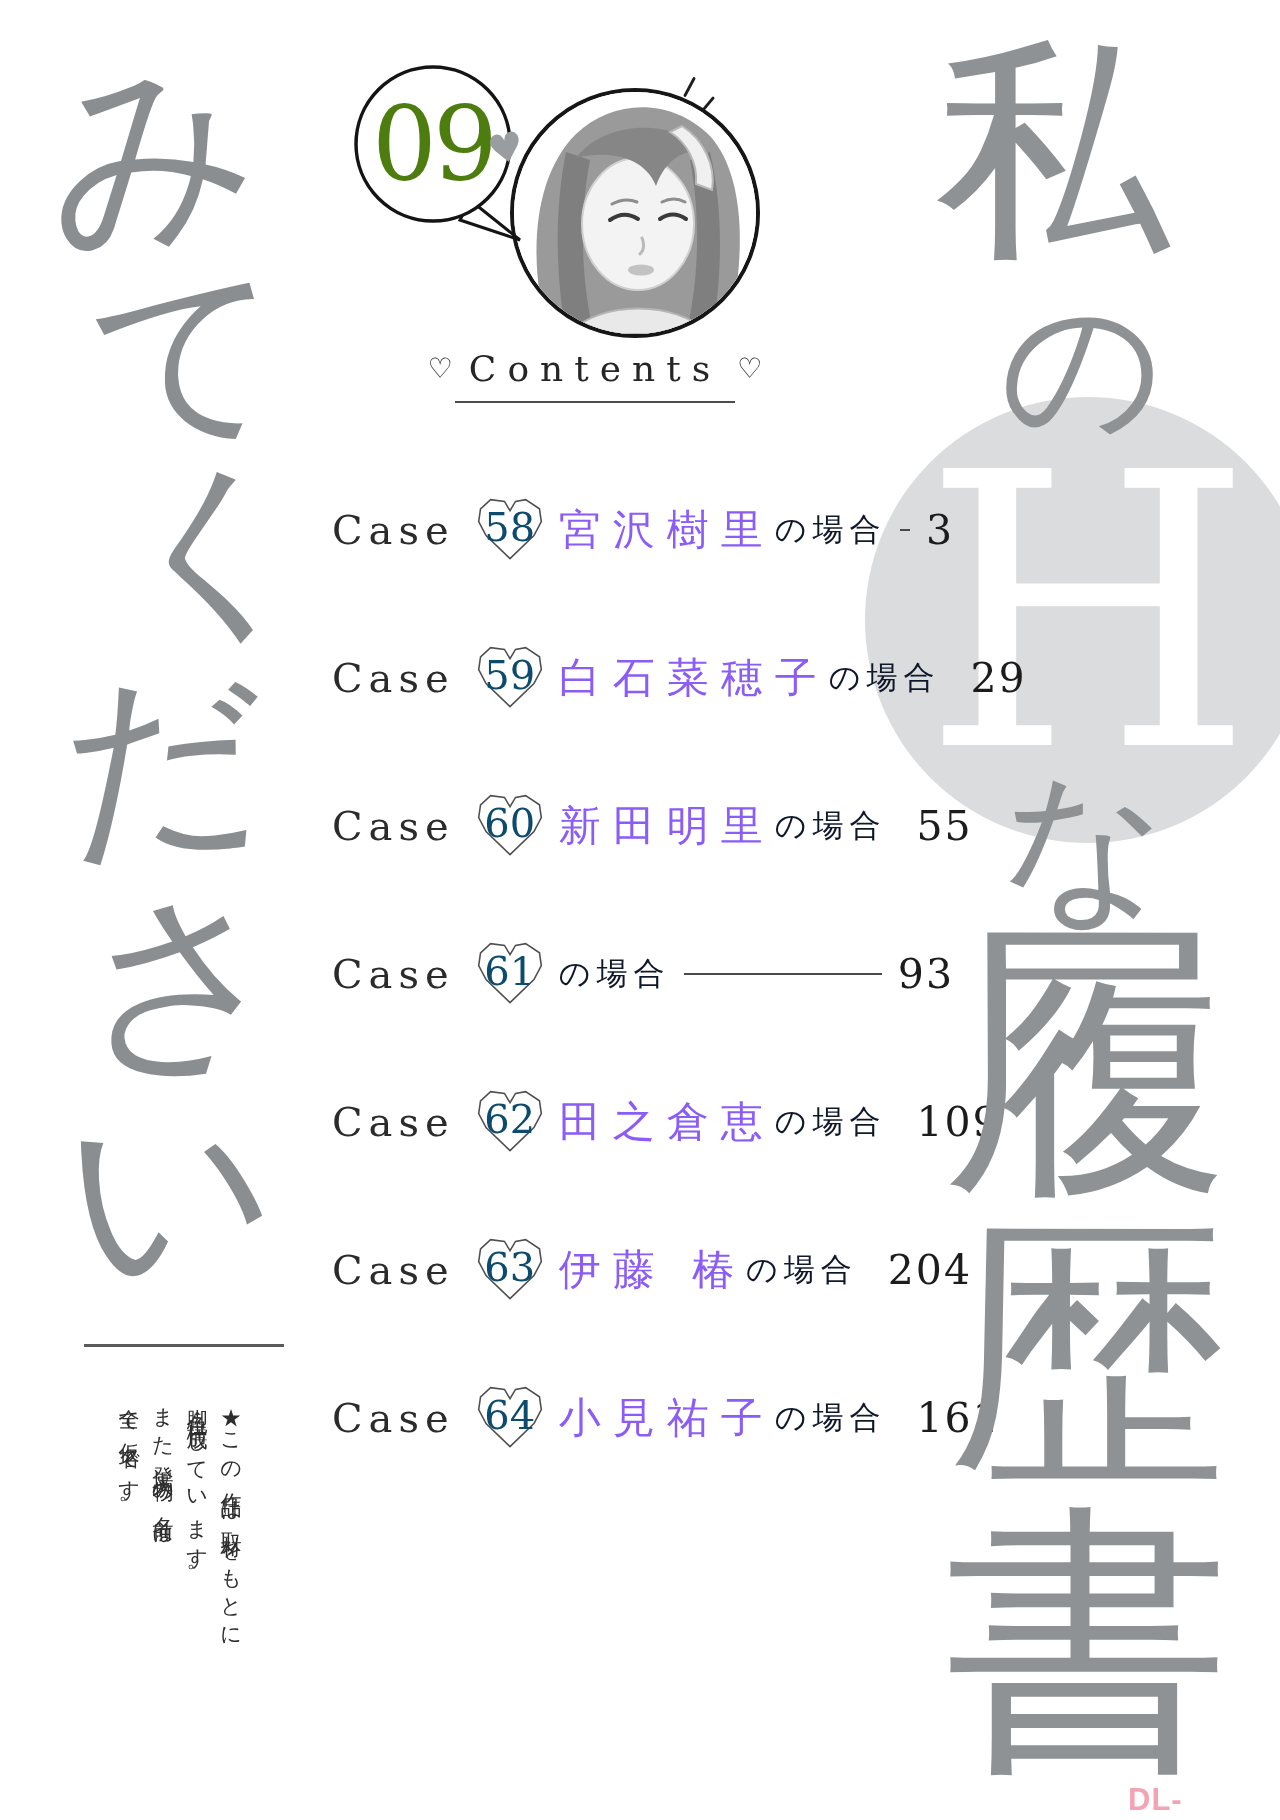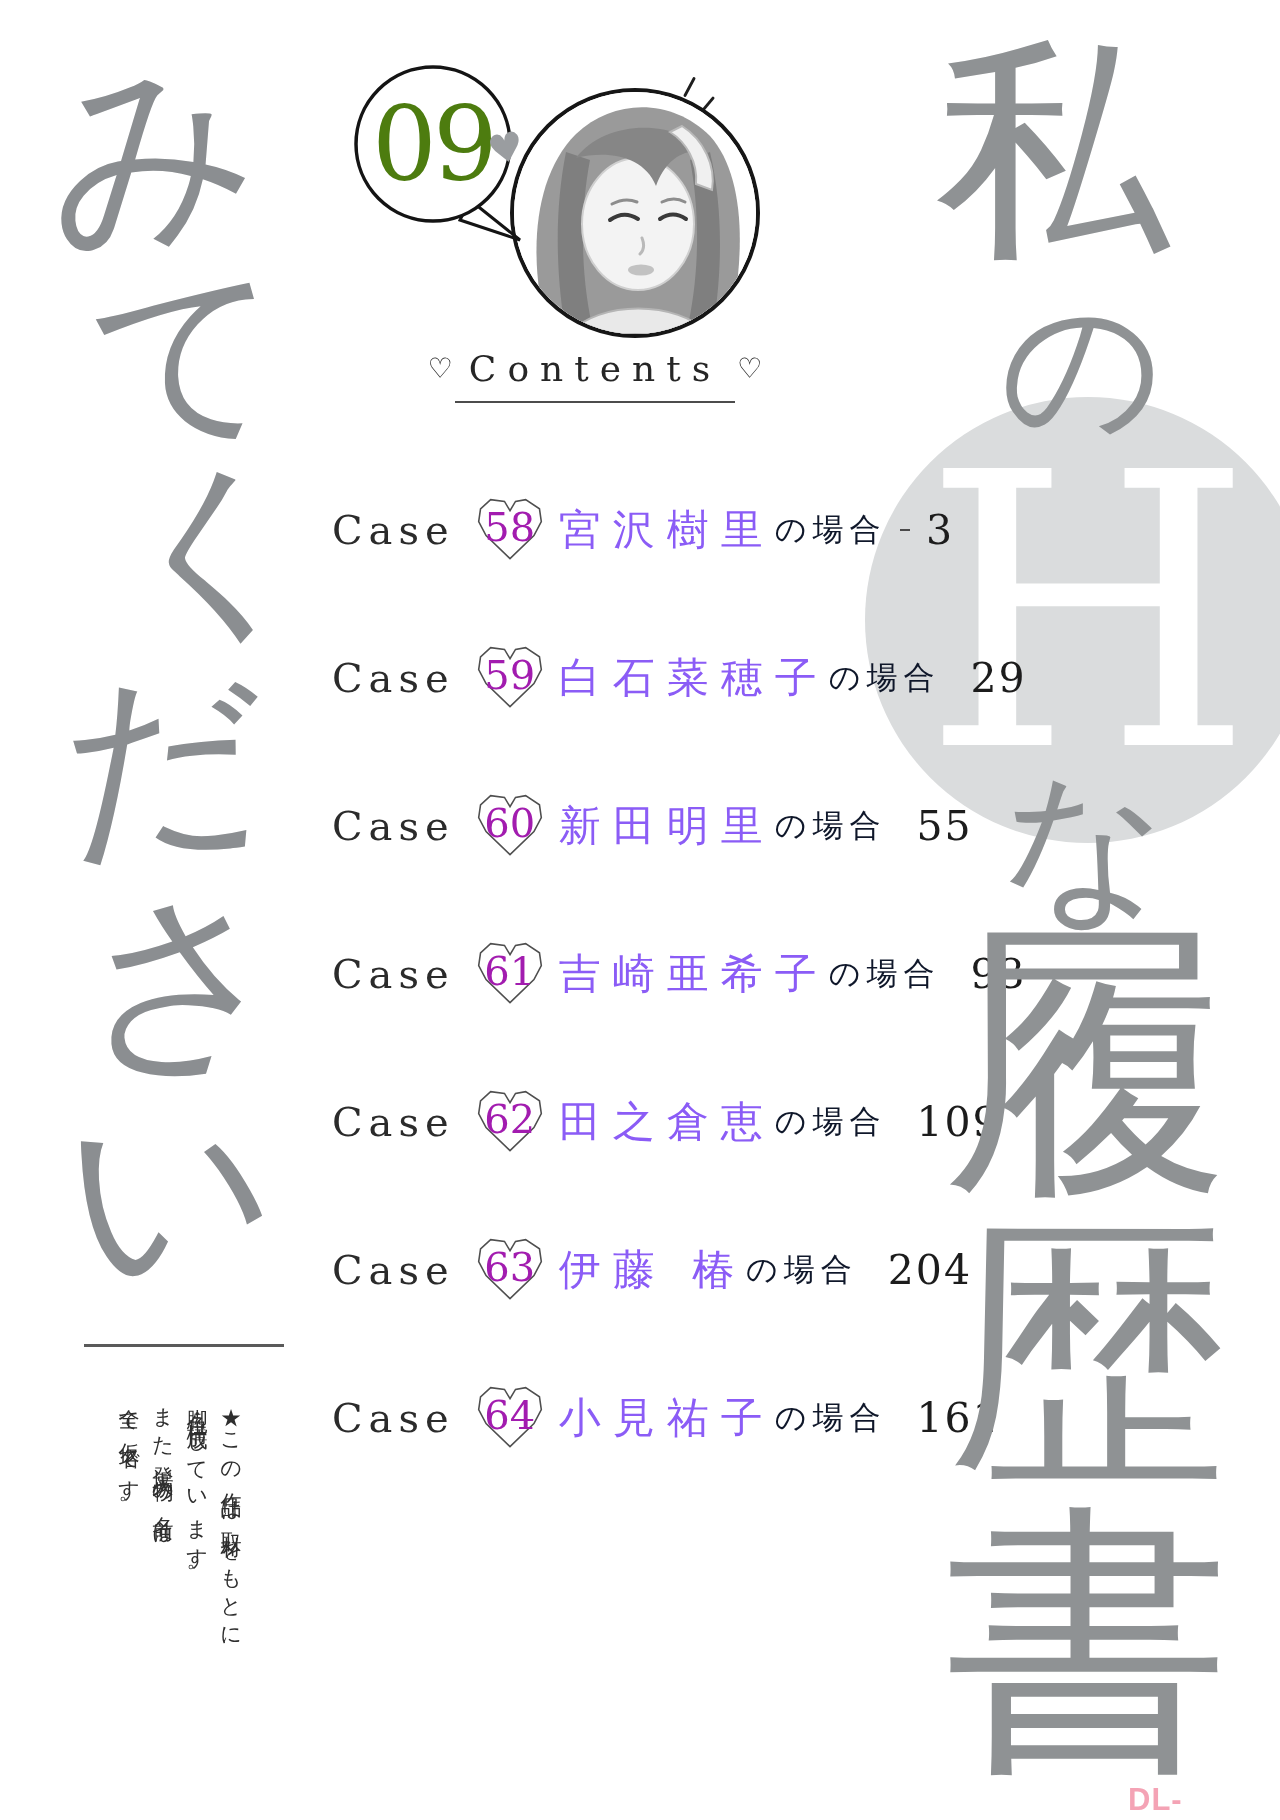--- a/index.html
+++ b/index.html
@@ -47,21 +47,21 @@
   .contents-head .hicon{font-size:28px;font-family:"DejaVu Sans",sans-serif;color:#2a2a2a;}
   .head-rule{position:absolute;left:455px;top:401px;width:280px;height:2px;background:#4c4c4c;}
 
   
   .rows{position:absolute;left:332px;top:488px;width:622px;}
   .row{display:flex;align-items:center;height:84px;margin-bottom:64px;}
   .case-word{font-size:40px;letter-spacing:6px;color:#2b2b2b;margin-right:20px;}
   .heart-badge{position:relative;width:70px;height:66px;flex:0 0 auto;margin-right:14px;}
   .heart-badge svg{position:absolute;left:0;top:0;}
   .heart-badge .num{position:absolute;left:0;top:0;width:70px;height:60px;display:flex;
-                    align-items:center;justify-content:center;font-size:40px;color:#a21caf;}
+                    align-items:center;justify-content:center;font-size:40px;color:#0c4a6e;}
   .row-title{font-size:42px;letter-spacing:12px;color:#8b5cf6;white-space:nowrap;}
   .row-suffix{font-size:31px;letter-spacing:6px;color:#0f172a;white-space:nowrap;}
   .leader{flex:1 1 auto;height:2px;background:#4a4a4a;margin:0 16px 0 14px;align-self:center;}
   .pagenum{font-size:41px;color:#1c1c1c;letter-spacing:2px;}
 
   
   .rt-char{position:absolute;color:#8f9294;line-height:1;z-index:1;}
   .rt-0{left:935px;top:32px;font-size:235px;}
   .rt-1{left:1000px;top:286px;font-size:160px;}
   .rt-3{left:1002px;top:764px;font-size:162px;}
@@ -191,21 +191,20 @@
     </div>
 
     <div class="row">
       <span class="case-word">Case</span>
       <span class="heart-badge">
         <svg width="70" height="66" viewBox="0 0 76 70">
           <path d="M38,14 L32,4 L17,2 L6,12 L4,26 L12,41 L38,66 L64,41 L72,26 L70,12 L55,2 L44,4 Z" fill="none" stroke="#4f4f4f" stroke-width="1.7"></path>
         </svg>
         <span class="num">61</span>
       </span>
-      <span class="row-title">吉崎亜希子</span>
       <span class="row-suffix">の場合</span>
       <span class="leader"></span>
       <span class="pagenum">93</span>
     </div>
 
     <div class="row">
       <span class="case-word">Case</span>
       <span class="heart-badge">
         <svg width="70" height="66" viewBox="0 0 76 70">
           <path d="M38,14 L32,4 L17,2 L6,12 L4,26 L12,41 L38,66 L64,41 L72,26 L70,12 L55,2 L44,4 Z" fill="none" stroke="#4f4f4f" stroke-width="1.7"></path>

